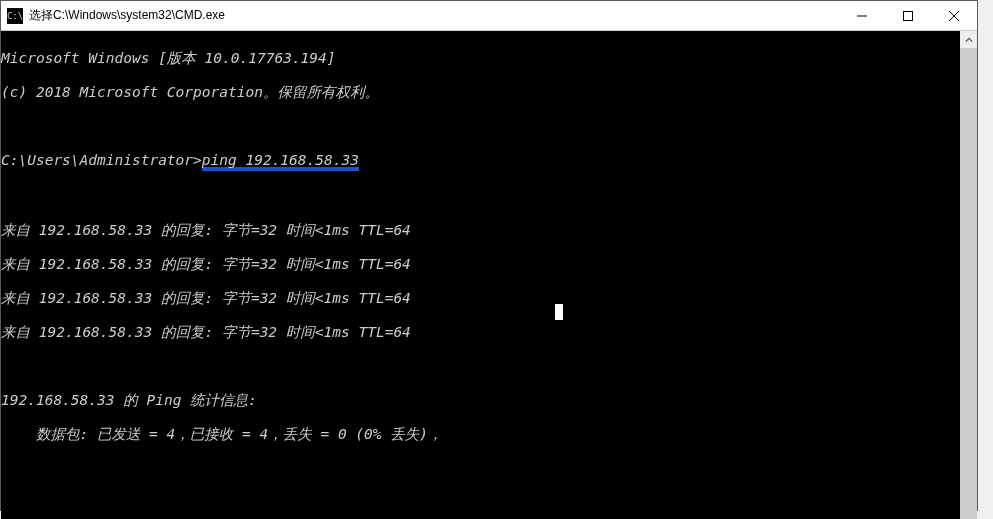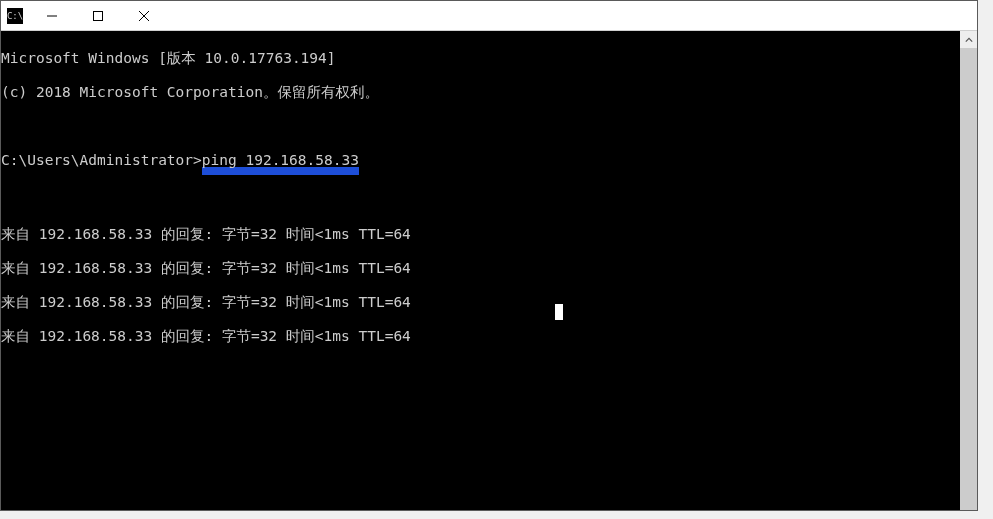--- a/index.html
+++ b/index.html
@@ -76,23 +76,23 @@
       background: #000;
       color: #ccc;
       font-family: "NSimSun", "SimSun", "Consolas", monospace;
       font-size: 14.5px;
       line-height: 17px;
       padding: 2px 0 0 0;
       white-space: pre;
       overflow: hidden;
       position: relative;
     }
-    .line { white-space: pre; }
+    .line { white-space: pre; font-style: italic; }
     .underline-red {
-      border-bottom: 8px solid #1d4ed8;
+      border-bottom: 4px solid #1d4ed8;
       display: inline-block;
       line-height: 14px;
     }
     .selection-cursor {
       position: absolute;
       width: 8px;
       height: 16px;
       background: #fff;
       left: 554px;
       top: 273px;
@@ -126,20 +126,21 @@
       height: 100%;
       background: #ccc;
     }
   </style>
 </head>
 <body>
 
 <div class="window">
   <div class="titlebar">
     <div class="titlebar-icon">C:\</div>
+    <div class="titlebar-title">选择C:\Windows\system32\CMD.exe</div>
     <div class="titlebar-controls">
       <div class="titlebar-btn">
         <svg viewBox="0 0 10 10">
             <line x1="0" y1="5" x2="10" y2="5" stroke="currentColor" stroke-width="1"></line>
           </svg>
       </div>
       <div class="titlebar-btn">
         <svg viewBox="0 0 10 10">
             <rect x="0.5" y="0.5" width="9" height="9" fill="none" stroke="currentColor" stroke-width="1"></rect>
           </svg>
@@ -158,20 +159,22 @@
 <div class="line">Microsoft Windows [版本 10.0.17763.194]</div>
 <div class="line">(c) 2018 Microsoft Corporation。保留所有权利。</div>
 <div class="line"> </div>
 <div class="line"><span>C:\Users\Administrator&gt;</span><span class="underline-red">ping 192.168.58.33</span></div>
 <div class="line"> </div>
 <div class="line">来自 192.168.58.33 的回复: 字节=32 时间&lt;1ms TTL=64</div>
 <div class="line">来自 192.168.58.33 的回复: 字节=32 时间&lt;1ms TTL=64</div>
 <div class="line">来自 192.168.58.33 的回复: 字节=32 时间&lt;1ms TTL=64</div>
 <div class="line">来自 192.168.58.33 的回复: 字节=32 时间&lt;1ms TTL=64</div>
 <div class="line"> </div>
+<div class="line">192.168.58.33 的 Ping 统计信息:</div>
+<div class="line">    数据包: 已发送 = 4，已接收 = 4，丢失 = 0 (0% 丢失)，</div>
 
 
 
       <div class="selection-cursor"></div>
     </div>
 
     <div class="scrollbar">
       <div class="scroll-btn">
         <svg viewBox="0 0 10 10" width="8" height="8">
             <path d="M1 7 L5 3 L9 7" fill="none" stroke="#555" stroke-width="1.5"></path>

